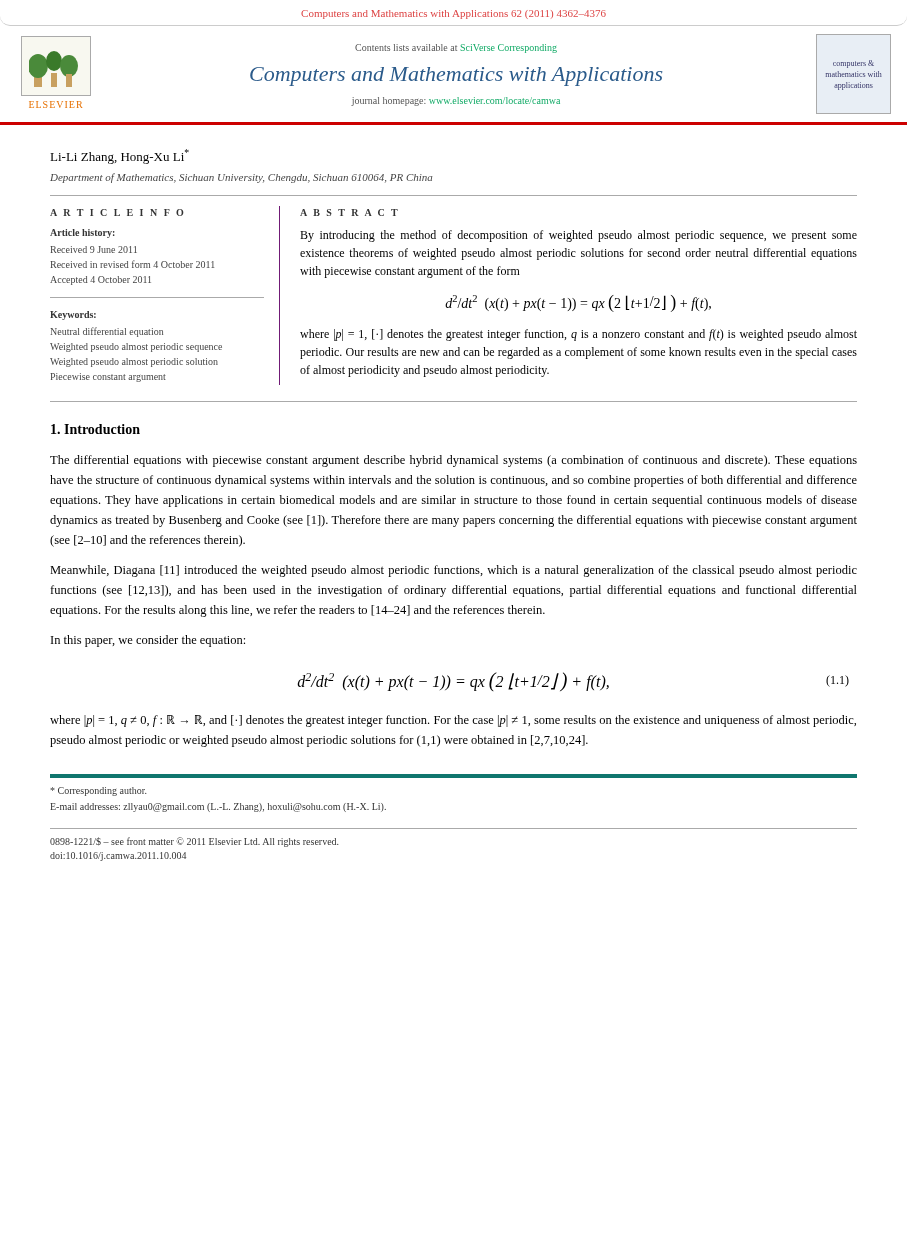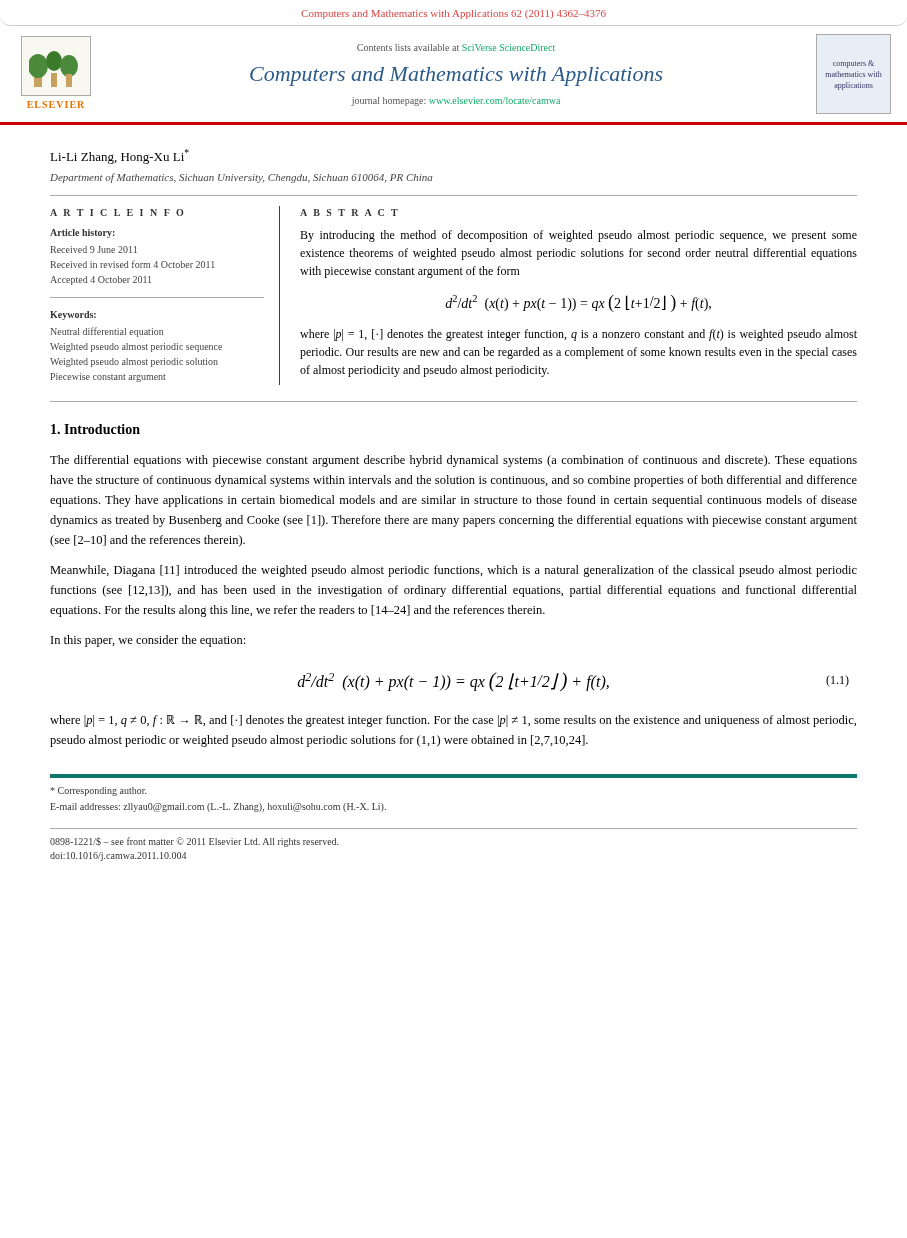--- a/index.html
+++ b/index.html
@@ -41,21 +41,21 @@
       display: flex;
       align-items: center;
       justify-content: center;
       font-size: 9px;
       color: #555;
       background: #f8f8f0;
     }
     .elsevier-logo .elsevier-text {
       color: #e67000;
       font-size: 10px;
-      font-weight: bold;
+      font-weight: normal;
       margin-top: 2px;
       letter-spacing: 1px;
     }
     .journal-center {
       flex: 1;
       text-align: center;
     }
     .sciverse-line {
       font-size: 10px;
       color: #555;
@@ -259,21 +259,21 @@
         <ellipse cx="40" cy="25" rx="9" ry="11" fill="#4a8a3a"></ellipse>
         <rect x="22" y="32" width="6" height="14" fill="#c8a060"></rect>
         <rect x="37" y="33" width="6" height="13" fill="#c8a060"></rect>
       </svg>
     </div>
     <div class="elsevier-text">ELSEVIER</div>
   </div>
 
   <div class="journal-center">
     <div class="sciverse-line">
-      <span>Contents lists available at </span><a href="#" class="sciverse-link">SciVerse ScienceDirect</a>
+      <span>Contents lists available at </span><a href="#" class="sciverse-link">SciVerse Corresponding</a>
     </div>
     <div class="journal-title">Computers and Mathematics with Applications</div>
     <div class="journal-homepage">
       <span>journal homepage: </span><a href="#" class="sciverse-link">www.elsevier.com/locate/camwa</a>
     </div>
   </div>
 
   <div class="journal-thumb">
     <span>computers &amp; mathematics with applications</span>
   </div>

